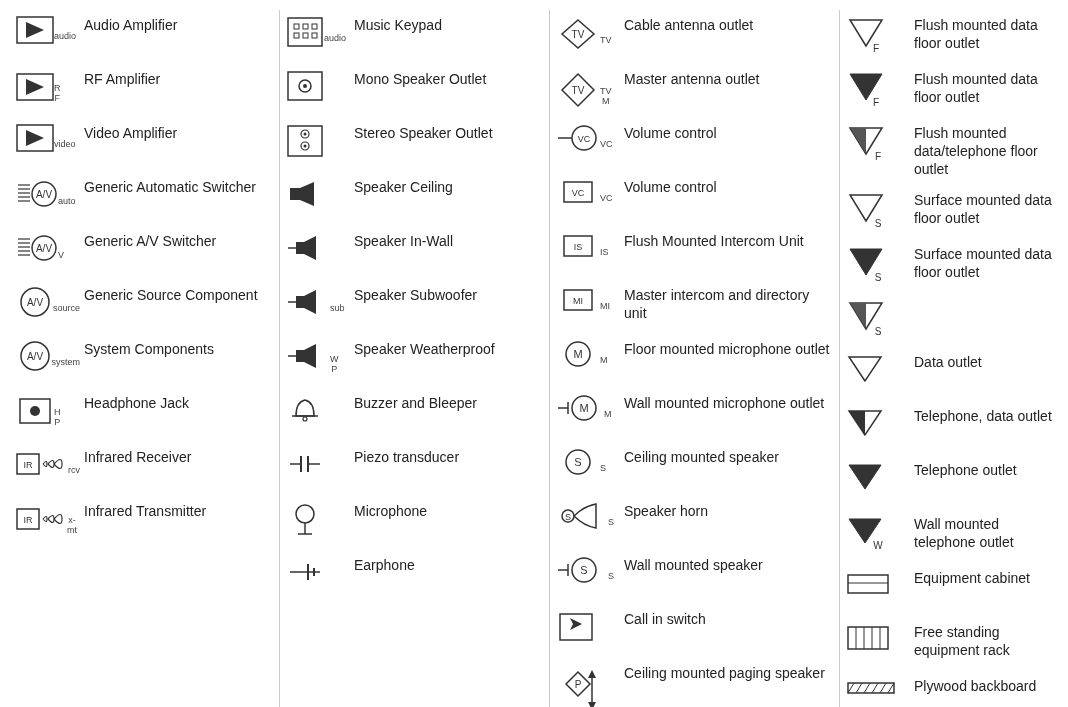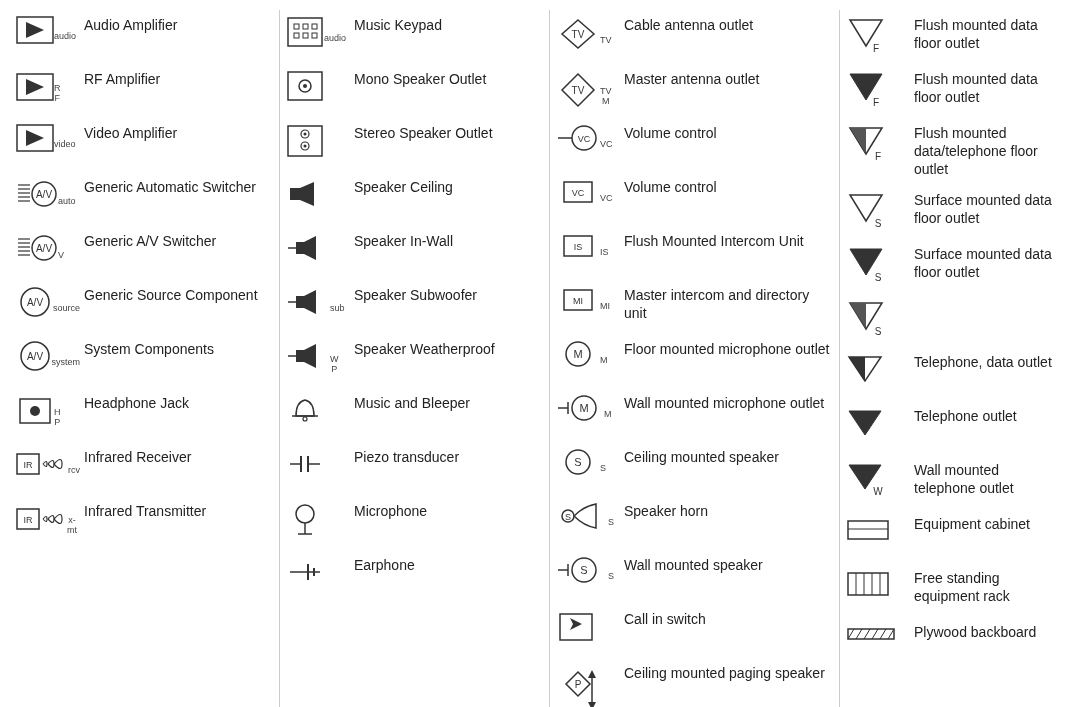--- a/index.html
+++ b/index.html
@@ -291,21 +291,21 @@
     <div class="legend-item">
       <div class="icon-wrap">
         <svg width="38" height="32">
 
           <path d="M10 22 Q10 8 19 6 Q28 8 28 22 Z" fill="none" stroke="#333" stroke-width="1.5"></path>
           <line x1="6" y1="22" x2="32" y2="22" stroke="#333" stroke-width="1.5"></line>
           <circle cx="19" cy="25" r="2" fill="none" stroke="#333" stroke-width="1.2"></circle>
         </svg>
         <div class="icon-label"></div>
       </div>
-      <div class="item-text">Music and Bleeper</div>
+      <div class="item-text">Buzzer and Bleeper</div>
     </div>
 
     <div class="legend-item">
       <div class="icon-wrap">
         <svg width="38" height="32">
 
           <line x1="4" y1="16" x2="15" y2="16" stroke="#333" stroke-width="1.5"></line>
           <line x1="15" y1="8" x2="15" y2="24" stroke="#333" stroke-width="2"></line>
           <line x1="22" y1="8" x2="22" y2="24" stroke="#333" stroke-width="2"></line>
           <line x1="22" y1="16" x2="34" y2="16" stroke="#333" stroke-width="1.5"></line>
@@ -567,20 +567,28 @@
     <div class="legend-item">
       <div class="icon-wrap">
         <svg width="44" height="36">
           <polygon points="20,30 4,4 36,4" fill="none" stroke="#333" stroke-width="1.5"></polygon>
           <polygon points="20,30 4,4 20,4" fill="#555"></polygon>
           <text x="32" y="36" text-anchor="middle" font-size="10" font-family="Arial" fill="#333">S</text>
         </svg>
       </div>
     </div>
 
+    <div class="legend-item">
+      <div class="icon-wrap">
+        <svg width="38" height="32">
+          <polygon points="19,28 3,4 35,4" fill="none" stroke="#333" stroke-width="1.5"></polygon>
+        </svg>
+      </div>
+      <div class="item-text">Data outlet</div>
+    </div>
 
     <div class="legend-item">
       <div class="icon-wrap">
         <svg width="38" height="32">
           <polygon points="19,28 3,4 35,4" fill="none" stroke="#333" stroke-width="1.5"></polygon>
           <polygon points="19,28 3,4 19,4" fill="#333"></polygon>
         </svg>
       </div>
       <div class="item-text">Telephone, data outlet</div>
     </div>

